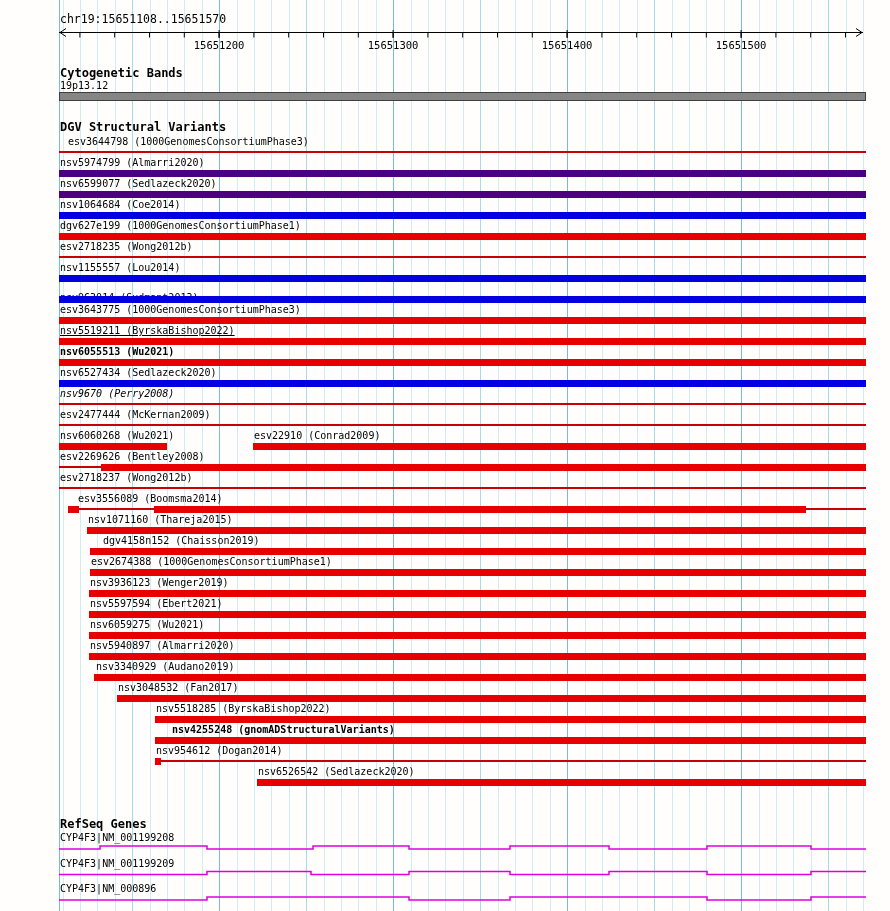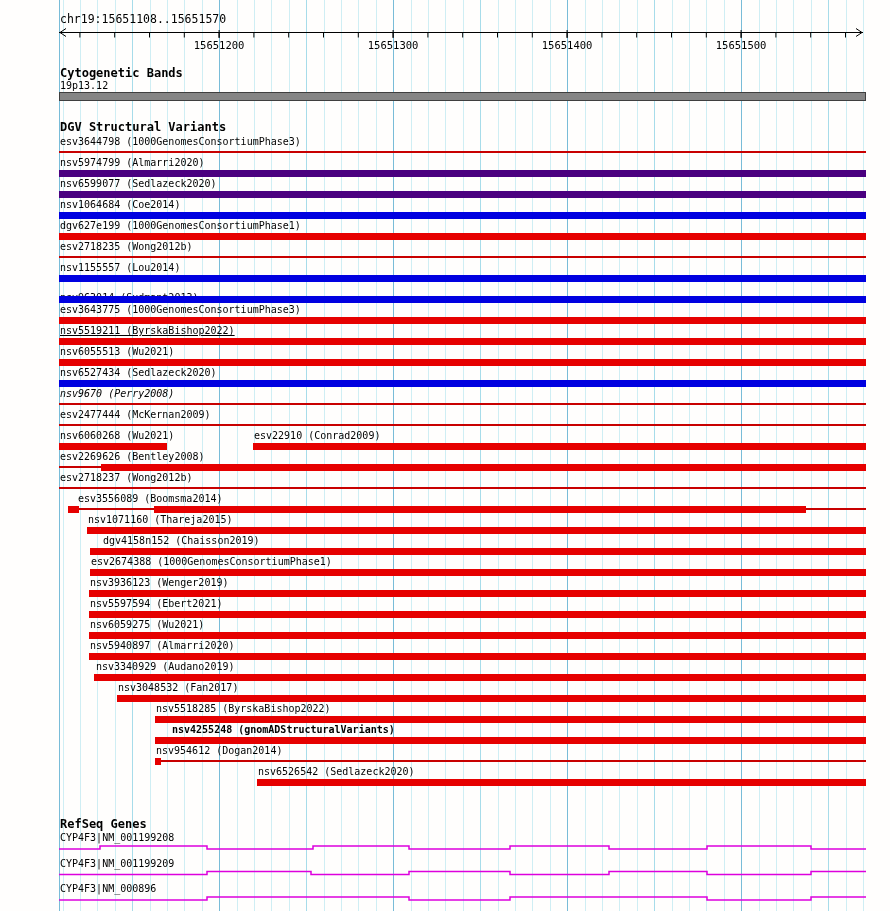--- a/index.html
+++ b/index.html
@@ -111,41 +111,41 @@
     </svg>
 
   <div class="txt chrlabel" style="left:60px;top:13px">chr19:15651108..15651570</div>
 
   <div class="txt section-title" style="left:60px;top:67px">Cytogenetic Bands</div>
   <div class="txt" style="left:60px;top:80px">19p13.12</div>
   <div id="cyto-band" class="band" style="left: 59px; top: 92px; width: 807px; height: 9px; background: rgb(133, 133, 133); border: 1px solid rgb(63, 63, 63);"></div>
 
   <div class="txt section-title" style="left:60px;top:121px">DGV Structural Variants</div>
   <div id="dgv-rows">
-      <div class="txt" style="left: 60px; top: 136px;">esv3644798 (1000GenomesConsortiumPhase3)</div>
+      <div class="txt" style="left: 68px; top: 136px;">esv3644798 (1000GenomesConsortiumPhase3)</div>
       <div class="bar" style="left: 59px; width: 807px; top: 151px; height: 2px; background: rgb(200, 0, 0);"></div>
       <div class="txt" style="left: 60px; top: 157px;">nsv5974799 (Almarri2020)</div>
       <div class="bar" style="left: 59px; width: 807px; top: 170px; height: 7px; background: rgb(74, 0, 128);"></div>
       <div class="txt" style="left: 60px; top: 178px;">nsv6599077 (Sedlazeck2020)</div>
       <div class="bar" style="left: 59px; width: 807px; top: 191px; height: 7px; background: rgb(74, 0, 128);"></div>
       <div class="txt" style="left: 60px; top: 199px;">nsv1064684 (Coe2014)</div>
       <div class="bar" style="left: 59px; width: 807px; top: 212px; height: 7px; background: rgb(0, 0, 224);"></div>
       <div class="txt" style="left: 60px; top: 220px;">dgv627e199 (1000GenomesConsortiumPhase1)</div>
       <div class="bar" style="left: 59px; width: 807px; top: 233px; height: 7px; background: rgb(230, 0, 0);"></div>
       <div class="txt" style="left: 60px; top: 241px;">esv2718235 (Wong2012b)</div>
       <div class="bar" style="left: 59px; width: 807px; top: 256px; height: 2px; background: rgb(200, 0, 0);"></div>
       <div class="txt" style="left: 60px; top: 262px;">nsv1155557 (Lou2014)</div>
       <div class="bar" style="left: 59px; width: 807px; top: 275px; height: 7px; background: rgb(0, 0, 224);"></div>
       <div class="txt" style="left: 60px; top: 276px; margin-top: 16px;">nsv963014 (Sudmant2013)</div>
       <div class="bar" style="left: 59px; width: 807px; top: 296px; height: 7px; background: rgb(0, 0, 224);"></div>
       <div class="txt" style="left: 60px; top: 304px; text-align: center;">esv3643775 (1000GenomesConsortiumPhase3)</div>
       <div class="bar" style="left: 59px; width: 807px; top: 317px; height: 7px; background: rgb(230, 0, 0);"></div>
       <div class="txt" style="left: 60px; top: 325px; text-decoration: underline;">nsv5519211 (ByrskaBishop2022)</div>
       <div class="bar" style="left: 59px; width: 807px; top: 338px; height: 7px; background: rgb(230, 0, 0);"></div>
-      <div class="txt" style="left: 60px; top: 346px;">nsv6055513 (Wu2021)</div>
+      <div class="txt" style="left: 60px; top: 346px; font-weight: bold;">nsv6055513 (Wu2021)</div>
       <div class="bar" style="left: 59px; width: 807px; top: 359px; height: 7px; background: rgb(230, 0, 0);"></div>
       <div class="txt" style="left: 60px; top: 367px;">nsv6527434 (Sedlazeck2020)</div>
       <div class="bar" style="left: 59px; width: 807px; top: 380px; height: 7px; background: rgb(0, 0, 224);"></div>
       <div class="txt" style="left: 60px; top: 388px; font-style: italic;">nsv9670 (Perry2008)</div>
       <div class="bar" style="left: 59px; width: 807px; top: 403px; height: 2px; background: rgb(200, 0, 0);"></div>
       <div class="txt" style="left: 60px; top: 409px;">esv2477444 (McKernan2009)</div>
       <div class="bar" style="left: 59px; width: 807px; top: 424px; height: 2px; background: rgb(200, 0, 0);"></div>
       <div class="txt" style="left: 60px; top: 430px;">nsv6060268 (Wu2021)</div>
       <div class="bar" style="left: 59px; width: 108px; top: 443px; height: 7px; background: rgb(230, 0, 0);"></div>
       <div class="txt" style="left: 254px; top: 430px;">esv22910 (Conrad2009)</div>

